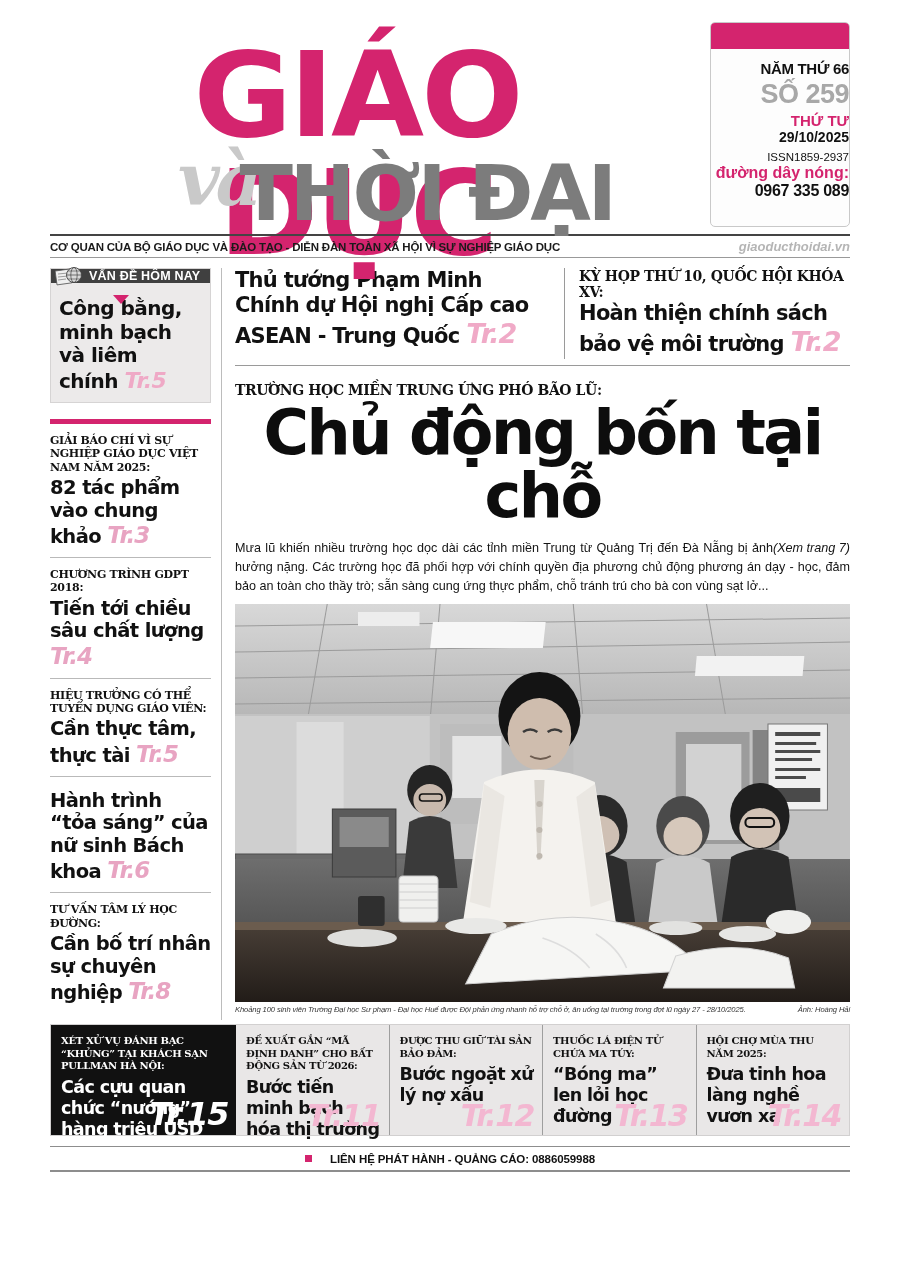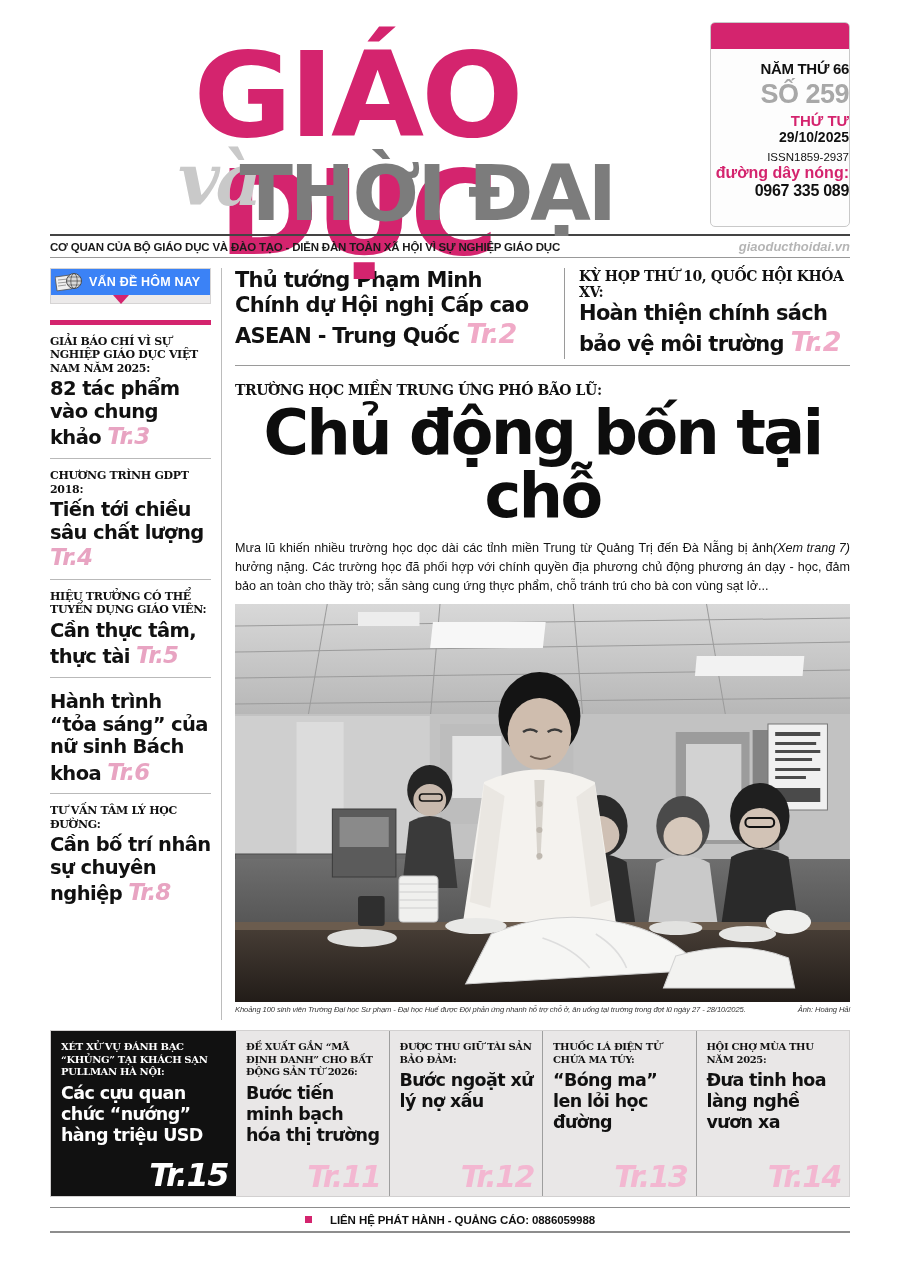--- a/index.html
+++ b/index.html
@@ -60,21 +60,21 @@
   .site { font-size: 13px; color: #b5b5b5; font-weight: 700; font-style: italic; }
 
   
   .body-grid { display: flex; margin-top: 10px; height: 752px; }
   .sidebar { width: 172px; flex: 0 0 172px; border-right: 1px solid #bcbcbc; padding-right: 10px; }
   .content { flex: 1; padding-left: 13px; }
 
   
   .today-box { background: #eceaea; border: 1px solid #d6d4d4; position: relative; padding-bottom: 8px; }
   .today-banner {
-    background: #3b82f6; height: 26px; display: flex; align-items: center;
+    background: #404040; height: 14px; display: flex; align-items: center;
     padding-left: 4px; position: relative;
   }
   .today-banner .label {
     color: #fff; font-size: 12.5px; font-weight: 700; letter-spacing: 0.2px; margin-left: 4px;
   }
   .globe-icon { width: 30px; height: 22px; flex: 0 0 30px; position: relative; }
   .today-arrow {
     position: absolute; left: 62px; top: 26px; width: 0; height: 0;
     border-left: 8px solid transparent; border-right: 8px solid transparent;
     border-top: 9px solid #d4246e;
@@ -137,21 +137,21 @@
   
   .photo-wrap { margin-top: 8px; position: relative; }
   .photo { width: 100%; height: 398px; position: relative; overflow: hidden; background: #8e8e8e; }
   .caption {
     font-size: 7.6px; color: #333; font-style: italic; display: flex;
     justify-content: space-between; margin-top: 3px; letter-spacing: -0.1px;
   }
 
   
   .bottom-strip {
-    display: flex; margin-top: 10px; height: 167px;
+    display: flex; margin-top: 4px; height: 112px;
     background: #e9e7e7; border: 1px solid #d2d0d0;
   }
   .bcell { flex: 1; padding: 10px 8px 0 10px; position: relative; border-right: 1px solid #9e9e9e; }
   .bcell:last-child { border-right: none; }
   .bcell.dark { background: #111; border-right: none; flex: 0 0 185px; }
   .bcell.dark .bkicker, .bcell.dark .bhead { color: #fff; }
   .bkicker {
     font-family: "DejaVu Serif", serif; font-weight: 700; font-size: 10px;
     line-height: 1.25; color: #111; text-transform: uppercase; letter-spacing: -0.35px;
   }
@@ -218,20 +218,24 @@
               <circle cx="19" cy="10" r="7.5" fill="#d9d9d9" stroke="#444" stroke-width="0.9"></circle>
               <ellipse cx="19" cy="10" rx="3.2" ry="7.5" fill="none" stroke="#444" stroke-width="0.7"></ellipse>
               <line x1="11.5" y1="10" x2="26.5" y2="10" stroke="#444" stroke-width="0.7"></line>
               <line x1="13" y1="6" x2="25" y2="6" stroke="#444" stroke-width="0.6"></line>
               <line x1="13" y1="14" x2="25" y2="14" stroke="#444" stroke-width="0.6"></line>
             </svg>
           </span>
           <span class="label">VẤN ĐỀ HÔM NAY</span>
         </div>
         <div class="today-arrow"></div>
+        <div class="today-title">
+          <span>Công bằng, minh bạch và liêm chính</span>
+          <span class="pg">Tr.5</span>
+        </div>
       </div>
 
       <div class="pink-rule"></div>
 
       <div class="side-item">
         <div class="kicker">GIẢI BÁO CHÍ VÌ SỰ NGHIỆP GIÁO DỤC VIỆT NAM NĂM 2025:</div>
         <div class="side-head">
           <span>82 tác phẩm vào chung khảo</span>
           <span class="pg">Tr.3</span>
         </div>

